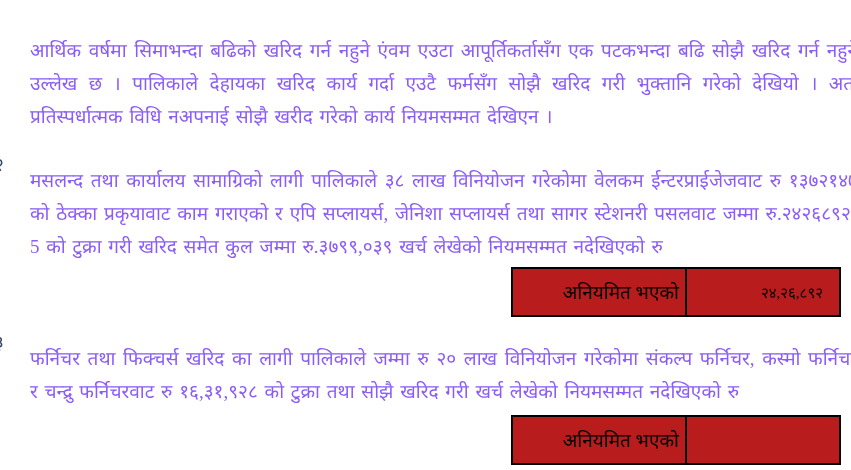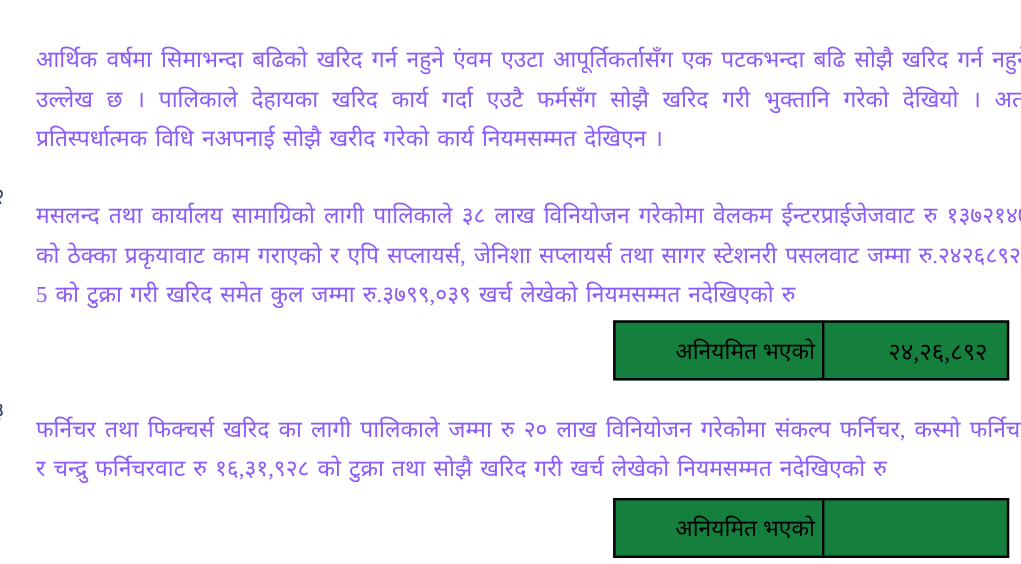--- a/index.html
+++ b/index.html
@@ -43,40 +43,40 @@
     overflow: hidden;
   }
   .amount-box {
     position: absolute;
     left: 511px;
     width: 330px;
     height: 50px;
     box-sizing: border-box;
     border: 2px solid #000000;
     display: flex;
-    background: #15803d;
+    background: #b91c1c;
   }
   .label-cell {
     box-sizing: border-box;
     width: 174px;
     border-right: 2px solid #000000;
     display: flex;
     align-items: center;
     justify-content: flex-end;
     padding-right: 6px;
     font-size: 19px;
     white-space: nowrap;
   }
   .value-cell {
     flex: 1;
     display: flex;
     align-items: center;
     justify-content: flex-end;
     padding-right: 16px;
-    font-size: 20px;
+    font-size: 15px;
     white-space: nowrap;
   }
 </style>
 </head>
 <body>
 
 <div class="doc">
 
   <p class="para" style="top:18px">आर्थिक वर्षमा सिमाभन्दा बढिको खरिद गर्न नहुने एंवम एउटा आपूर्तिकर्तासँग एक पटकभन्दा बढि सोझै खरिद गर्न नहुने उल्लेख छ । पालिकाले देहायका खरिद कार्य गर्दा एउटै फर्मसँग सोझै खरिद गरी भुक्तानि गरेको देखियो । अतः प्रतिस्पर्धात्मक विधि नअपनाई सोझै खरीद गरेको कार्य नियमसम्मत देखिएन ।</p>
 

